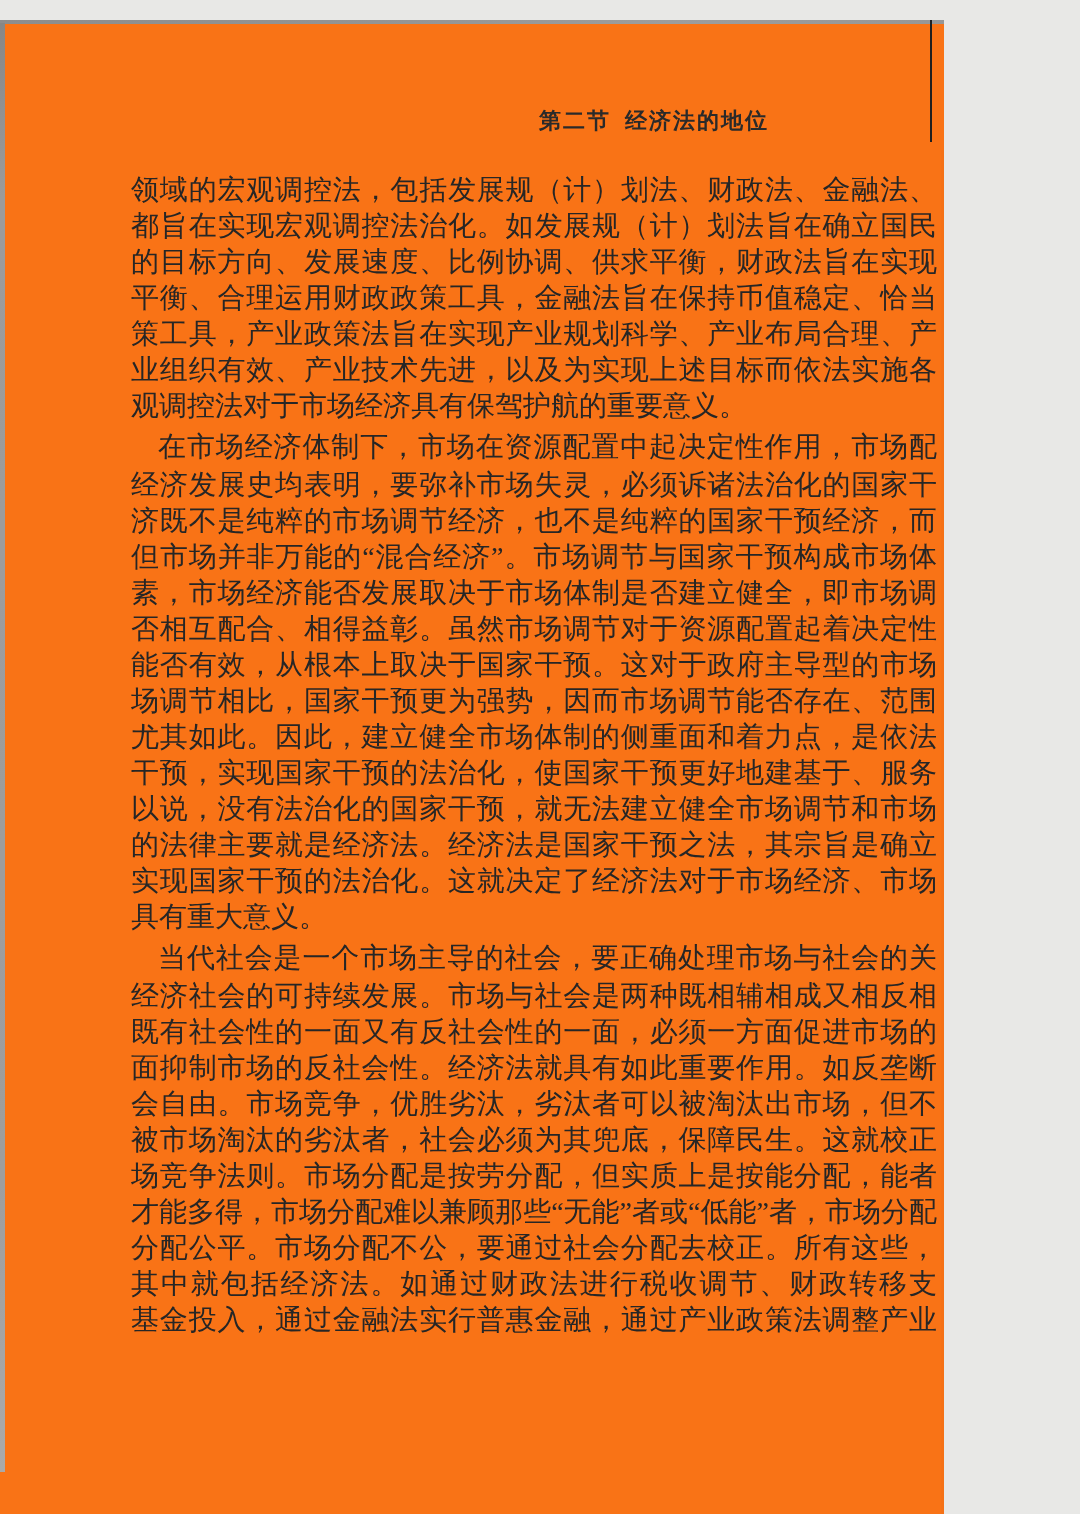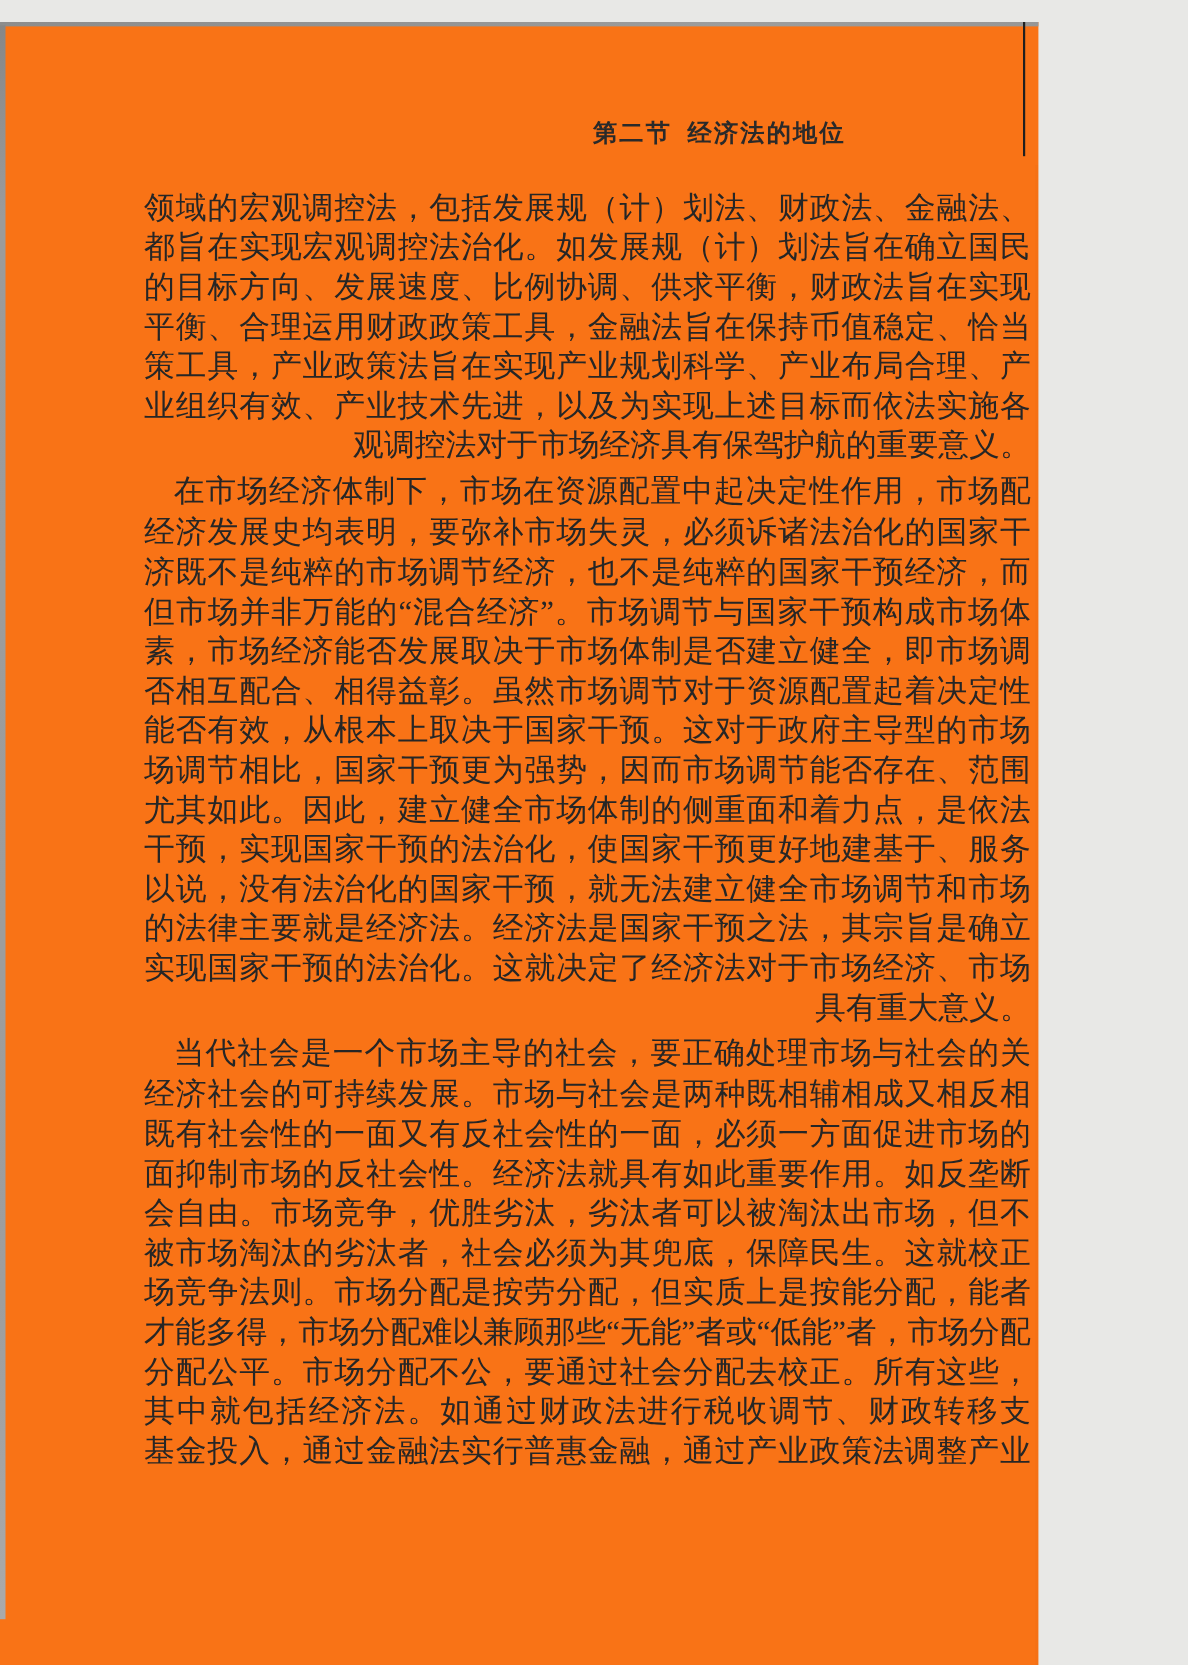--- a/index.html
+++ b/index.html
@@ -58,21 +58,21 @@
     position: absolute; left: 131px; top: 152px; width: 806px;
     color: #262626; font-size: 28px;
     font-family: "Liberation Serif", serif;
   }
   .para + .para { margin-top: 7px; }
   .line {
     height: 36px; line-height: 36px; overflow: hidden;
     text-align: justify; text-align-last: justify;
     text-justify: inter-character;
   }
-  .line.short { text-align: right; text-align-last: auto; }
+  .line.short { text-align: left; text-align-last: auto; }
   .line.indent { text-indent: 27px; font-family: Liberation Mono, monospace; }
 </style>
 </head>
 <body>
 
 <div class="page">
 
   <div class="edge-top"></div>
   <div class="edge-left"></div>
   <div class="edge-right"></div>

